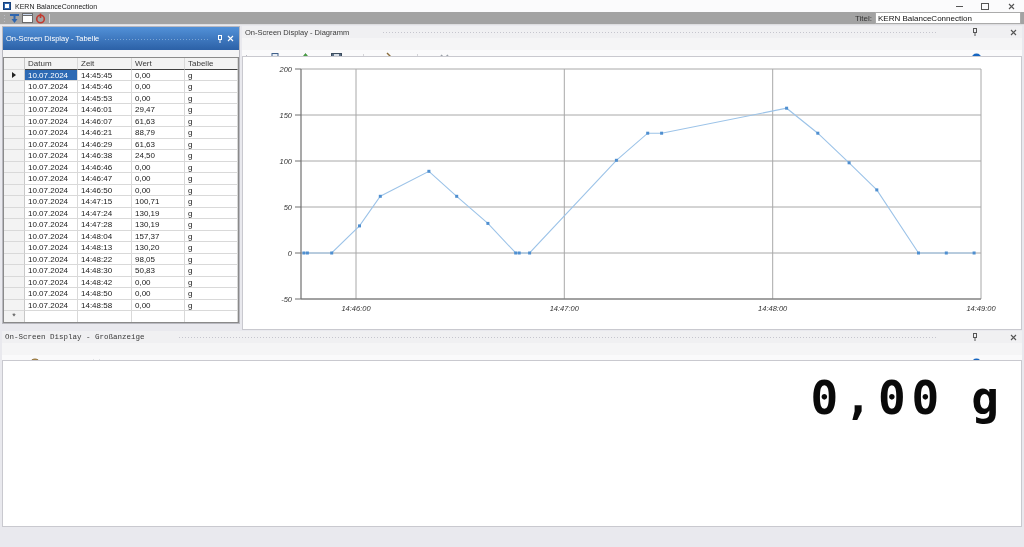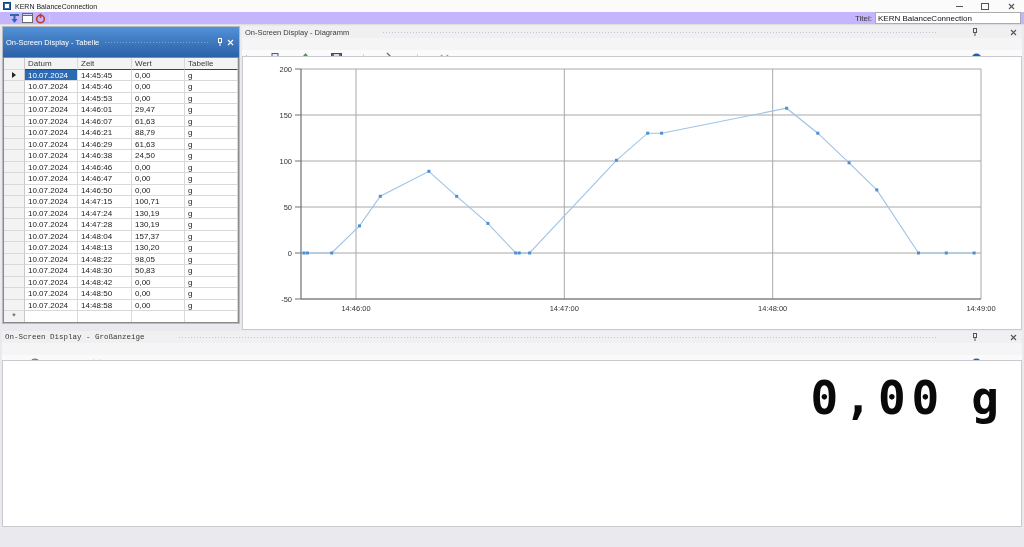--- a/index.html
+++ b/index.html
@@ -12,50 +12,50 @@
   
   .titlebar{position:absolute;left:0;top:0;right:0;height:12px;background:#fbfbfc;border-bottom:1px solid #e4e4e6;display:flex;align-items:center;}
   .appicon{width:8px;height:8px;margin-left:3px;background:#2e66b0;border:1px solid #17407a;box-sizing:border-box;display:flex;align-items:center;justify-content:center;}
   .appicon span{display:block;width:4px;height:4px;background:#fff;}
   .apptitle{font-size:7px;color:#222;margin-left:4px;}
   .winbtns{margin-left:auto;display:flex;height:100%;}
   .winbtn{width:26px;height:100%;display:flex;align-items:center;justify-content:center;}
   .glyph-min{width:7px;height:1px;background:#555;}
   .glyph-max{width:6px;height:5px;border:1px solid #555;}
   
-  .apptoolbar{position:absolute;left:0;top:12px;right:0;height:13px;background:#c4b5fd;border-bottom:1px solid #dedee0;display:flex;align-items:center;padding:0 3px;box-sizing:border-box;}
+  .apptoolbar{position:absolute;left:0;top:12px;right:0;height:13px;background:#a3a3a3;border-bottom:1px solid #dedee0;display:flex;align-items:center;padding:0 3px;box-sizing:border-box;}
   .grip-v{width:3px;height:9px;margin-right:2px;background-image:radial-gradient(#bcbcc4 0.7px,transparent 0.8px);background-size:3px 3px;}
   .tb-btn{width:13px;height:11px;display:flex;align-items:center;justify-content:center;}
   .tb-sep{width:1px;height:9px;background:#d4d4d8;margin:0 2px;}
   .titel-group{margin-left:auto;display:flex;align-items:center;gap:3px;}
   .titel-label{font-size:8px;color:#333;}
   .titel-input{width:140px;height:10px;font-size:8px;font-family:"Liberation Sans",sans-serif;border:1px solid #ababab;background:#fff;color:#111;padding:0 2px;}
   
   .panel{position:absolute;box-sizing:border-box;}
-  .panel-header{height:30px;display:flex;align-items:center;padding:0 3px;font-size:7.5px;box-sizing:border-box;}
+  .panel-header{height:23px;display:flex;align-items:center;padding:0 3px;font-size:7.5px;box-sizing:border-box;}
   .panel-header.active{background:linear-gradient(#5291d8,#2c61a7);color:#fff;}
   .panel-header.inactive{background:#f0f0f2;color:#3a3a3a;gap:28px;}
   .grip-dots{flex:1;height:4px;margin:0 5px;background-image:radial-gradient(#c6c6ce 0.7px,transparent 0.8px);background-size:3px 3px;background-position:0 1px;}
   .hdr-ico{width:11px;height:11px;display:flex;align-items:center;justify-content:center;}
   .panel-toolbar{height:17px;background:#fafafb;border-bottom:1px solid #e2e2e4;display:flex;align-items:center;padding:0 3px;box-sizing:border-box;gap:18px;margin-top:12px;}
   .tbi{width:13px;height:13px;display:flex;align-items:center;justify-content:center;}
   .anhalten{margin-left:auto;display:flex;align-items:center;gap:3px;font-size:8px;color:#222;padding-right:2px;cursor:default;}
   
   #panel-table{left:2px;top:26px;width:238px;height:298px;border:1px solid #b9b9c0;background:#f5f5f6;}
   .table-wrap{position:absolute;top:30px;left:0;right:0;bottom:0;background:#fff;border:1px solid #8a8a8a;box-sizing:border-box;overflow:hidden;font-size:8px;}
   .trow{display:grid;grid-template-columns:21px 53px 54px 53px 1fr;height:11.5px;}
   .tcell{border-right:1px solid #d9d9d9;border-bottom:1px solid #d9d9d9;padding-left:3px;line-height:11.5px;color:#1a1a1a;white-space:nowrap;overflow:hidden;box-sizing:border-box;}
   .thead .tcell{background:#f3f3f3;color:#3a3a3a;border-bottom:1px solid #404040;}
   .mcell{background:#f3f3f3;border-right:1px solid #c8c8c8;border-bottom:1px solid #d9d9d9;display:flex;align-items:center;justify-content:center;box-sizing:border-box;}
   .sel{background:#2d6ab4;color:#fff !important;}
   .rowmark{width:0;height:0;border-left:4px solid #222;border-top:3px solid transparent;border-bottom:3px solid transparent;}
   .newmark{font-size:9px;color:#444;line-height:6px;}
   
   #panel-diagram{left:242px;top:26px;width:780px;height:304px;background:#f5f5f6;}
-  .chart-area{position:absolute;top:30px;left:0;right:0;bottom:0;background:#fff;border:1px solid #c9c9cf;box-sizing:border-box;}
+  .chart-area{position:absolute;top:30px;left:0;right:0;bottom:0;background:#fff;border:1px solid #c9c9cf;box-sizing:border-box;font-style:italic;}
   
   #panel-display{left:2px;top:331px;width:1020px;height:196px;background:#f5f5f6;}
   .display-area{position:absolute;top:29px;left:0;right:0;bottom:0;background:#fff;border:1px solid #c9c9cf;box-sizing:border-box;}
   .big-value{position:absolute;top:10px;right:16px;font-family:"DejaVu Sans Mono",monospace;font-weight:bold;font-size:46px;letter-spacing:6px;color:#0a0a0a;display:flex;align-items:baseline;}
   .big-value .val{margin-right:26px;}
 </style>
 </head>
 <body>
 
 <div class="titlebar">

